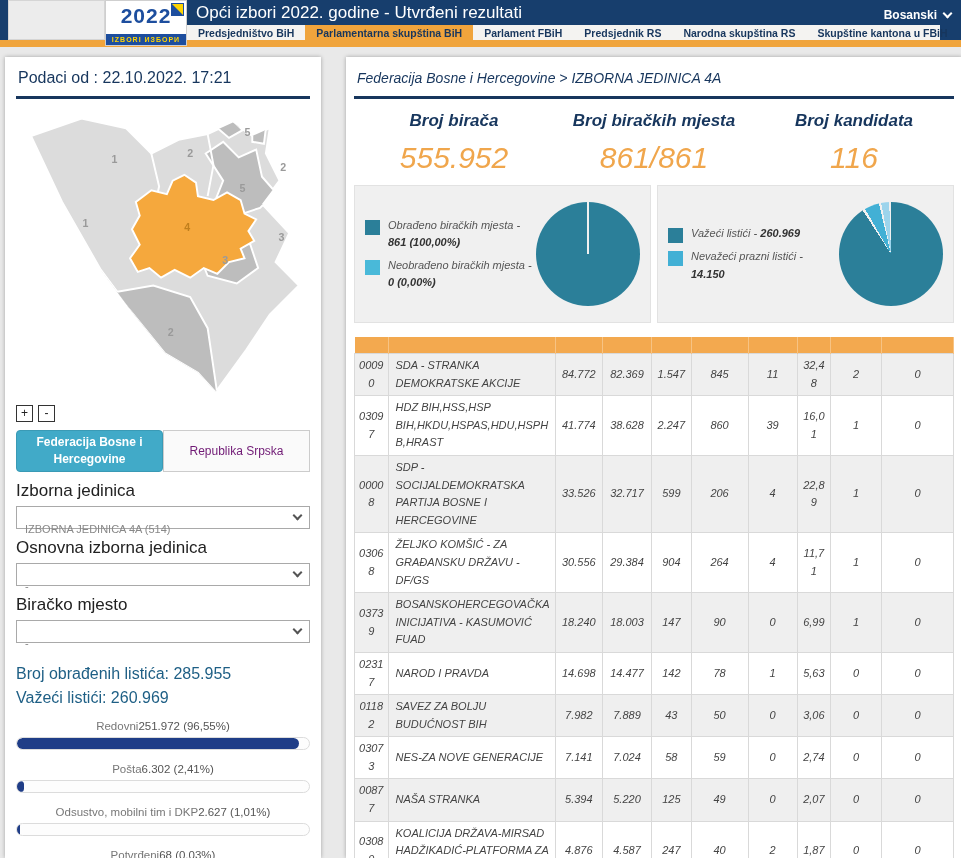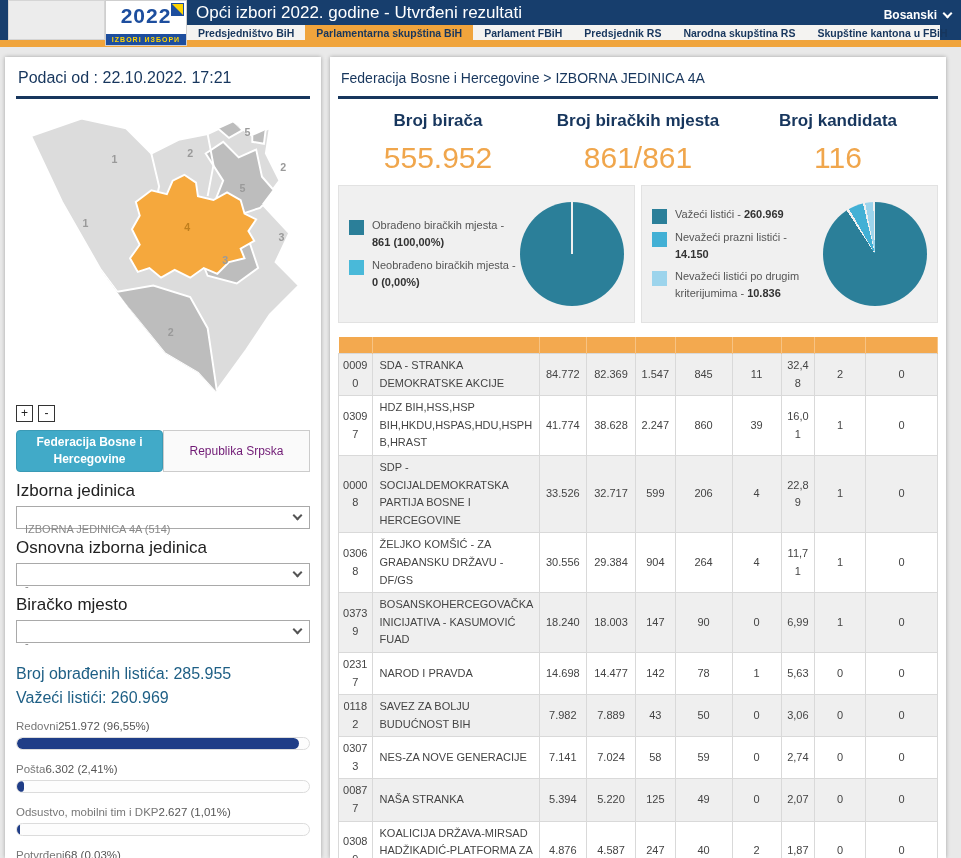--- a/index.html
+++ b/index.html
@@ -17,21 +17,21 @@
   .app-title { position:absolute; left:196px; top:3px; color:#fff; font-size:17px; z-index:3; }
   .lang { position:absolute; right:10px; top:8px; color:#fff; font-weight:bold; font-size:12px; z-index:3; display:flex; align-items:center; gap:7px; cursor:pointer; }
   .chev-w { width:7px; height:7px; border-right:2px solid #fff; border-bottom:2px solid #fff; transform:rotate(45deg); margin-top:-4px; }
 
   .nav-strip { position:absolute; left:187px; top:25px; width:753px; height:15px; background:#f4f3f1; z-index:4; display:flex; align-items:stretch; }
   .nav-tab { display:flex; align-items:center; padding:0 11px; font-size:10.5px; font-weight:bold; color:#17365d; cursor:pointer; white-space:nowrap; }
   .nav-tab.active { background:#f0a43c; }
 
   
   .left-panel { position:absolute; left:5px; top:57px; width:316px; height:801px; background:#fff; box-shadow:0 0 4px rgba(0,0,0,.3); padding:0 11px; z-index:1; }
-  .right-panel { position:absolute; left:330px; top:57px; width:616px; height:801px; background:#fff; box-shadow:0 0 4px rgba(0,0,0,.3); z-index:1; overflow:hidden; }
+  .right-panel { position:absolute; left:346px; top:57px; width:616px; height:801px; background:#fff; box-shadow:0 0 4px rgba(0,0,0,.3); z-index:1; overflow:hidden;font-style:italic; }
 
   .panel-title { color:#17365d; font-size:16px; padding:12px 2px 9px; border-bottom:3px solid #17365d; }
 
   
   .map-wrap { padding-top:4px; }
   .map-zoom { display:flex; gap:5px; margin:2px 0 8px; }
   .zoom-btn { width:17px; height:17px; border:1px solid #333; background:#fff; font-size:12px; line-height:15px; text-align:center; color:#222; cursor:pointer; }
 
   
   .entity-tabs { display:flex; margin-top:2px; }
@@ -43,21 +43,21 @@
   .filter { margin-top:9px; }
   .filter-label { font-size:17px; color:#222; margin-bottom:5px; }
   .selectbox { height:23px; border:1px solid #a9a9a9; background:#fff; display:flex; align-items:center; justify-content:space-between; padding:0 8px; cursor:pointer; }
   .select-value { font-size:11px; color:#888;margin-top:22px; }
   .chev { width:7px; height:7px; border-right:2px solid #555; border-bottom:2px solid #555; transform:rotate(45deg); margin-top:-5px; }
 
   
   .summary { margin-top:22px; }
   .summary-line { font-size:16px; color:#1e5f85; margin-bottom:6px; }
   .bar-group { margin-top:13px; }
-  .bar-head { display:flex; justify-content:flex-start; font-size:11.5px; color:#777; }
+  .bar-head { display:flex; justify-content:center; font-size:11.5px; color:#777; }
   .bar-head .bar-value { color:#555; }
   .bar-track { margin-top:5px; height:13px; background:#fdfdfd; border:1px solid #dcdcdc; border-radius:8px; overflow:hidden; }
   .bar-fill { height:100%; background:#1f3d87; border-radius:8px; }
 
   
   .breadcrumb { margin:0 8px; padding:13px 3px 10px; color:#17365d; font-size:14px; border-bottom:3px solid #17365d; cursor:pointer; }
   .stats-row { display:flex; margin:12px 8px 10px; }
   .stat { flex:1; text-align:center; }
   .stat-label { color:#17365d; font-size:17px; font-weight:bold; }
   .stat-value { color:#f0a64c; font-size:30px; margin-top:10px; }
@@ -300,24 +300,20 @@
           <div class="legend-item">
             <span class="legend-swatch" style="background: rgb(43, 127, 153);"></span>
             <span class="legend-text"><span>Važeći listići -</span> <b>260.969</b></span>
           </div>
 
           <div class="legend-item">
             <span class="legend-swatch" style="background: rgb(66, 176, 213);"></span>
             <span class="legend-text"><span>Nevažeći prazni listići -</span> <b>14.150</b></span>
           </div>
 
-          <div class="legend-item">
-            <span class="legend-swatch" style="background: rgb(156, 212, 236);"></span>
-            <span class="legend-text"><span>Nevažeći listići po drugim kriterijumima -</span> <b>10.836</b></span>
-          </div>
         </div>
       <div class="pie pie-2"></div>
     </div>
   </div>
 
   <table class="results-table">
     <colgroup>
       <col style="width:5.6%">
         <col style="width:27.9%">
         <col style="width:7.9%">

